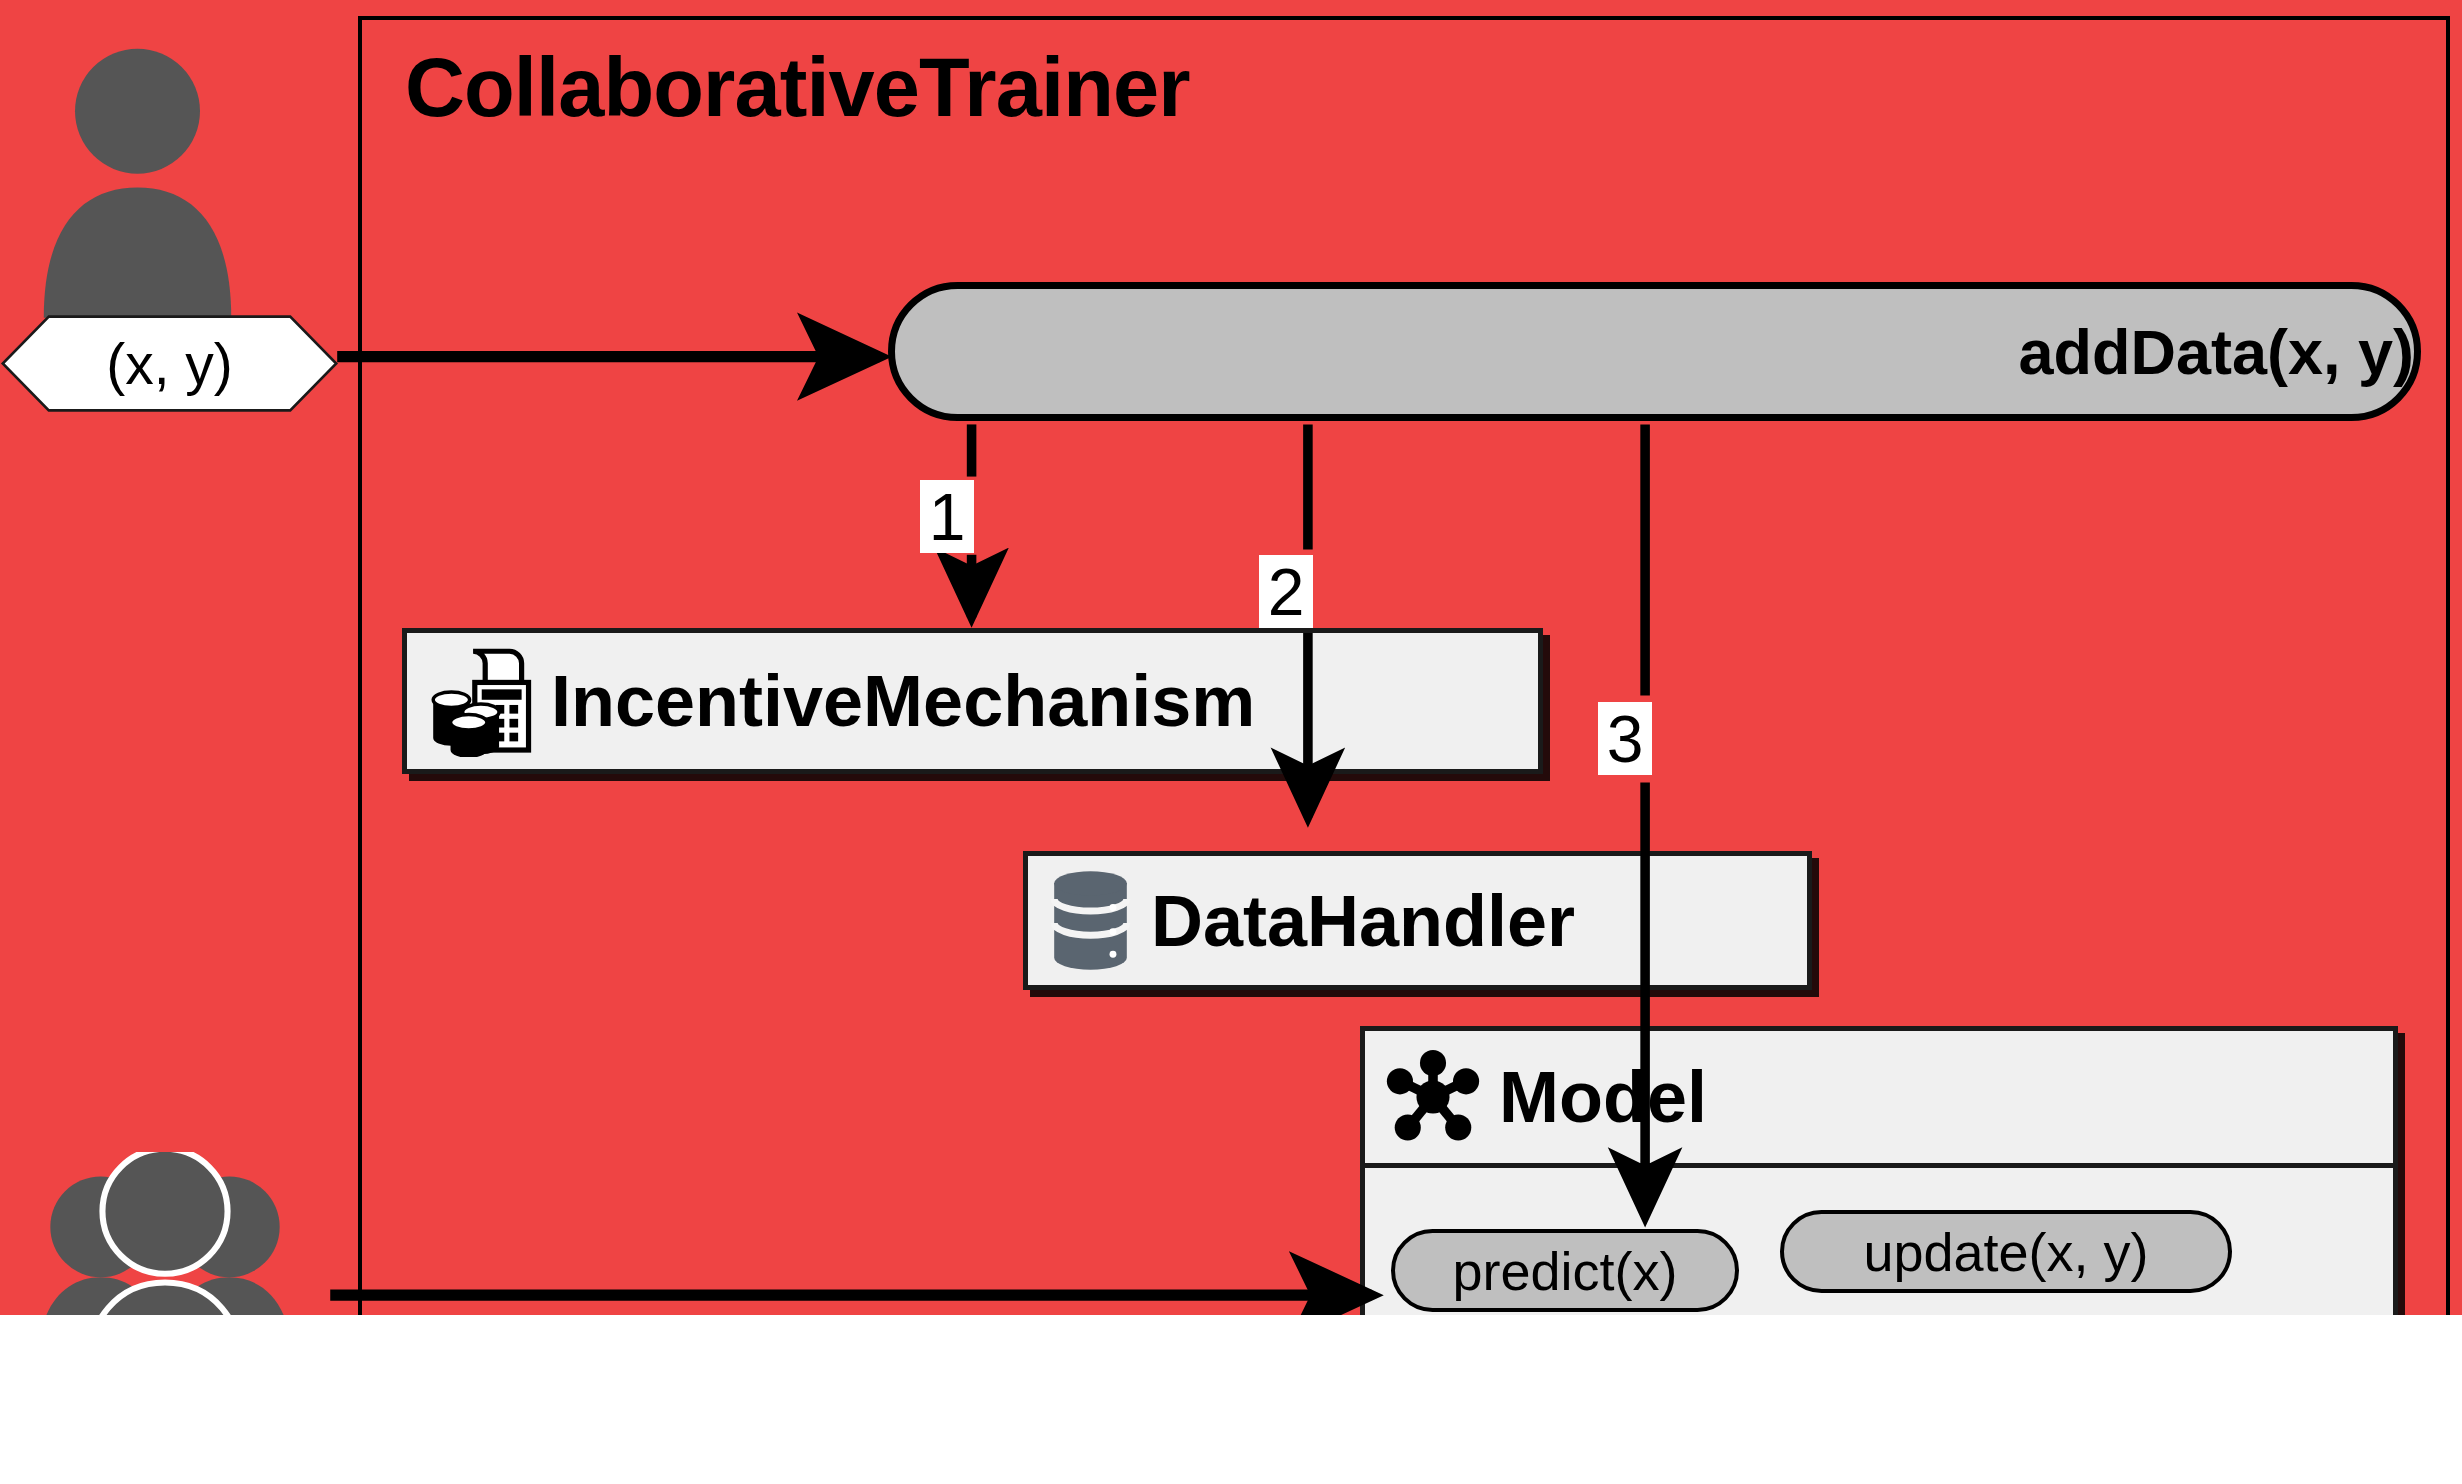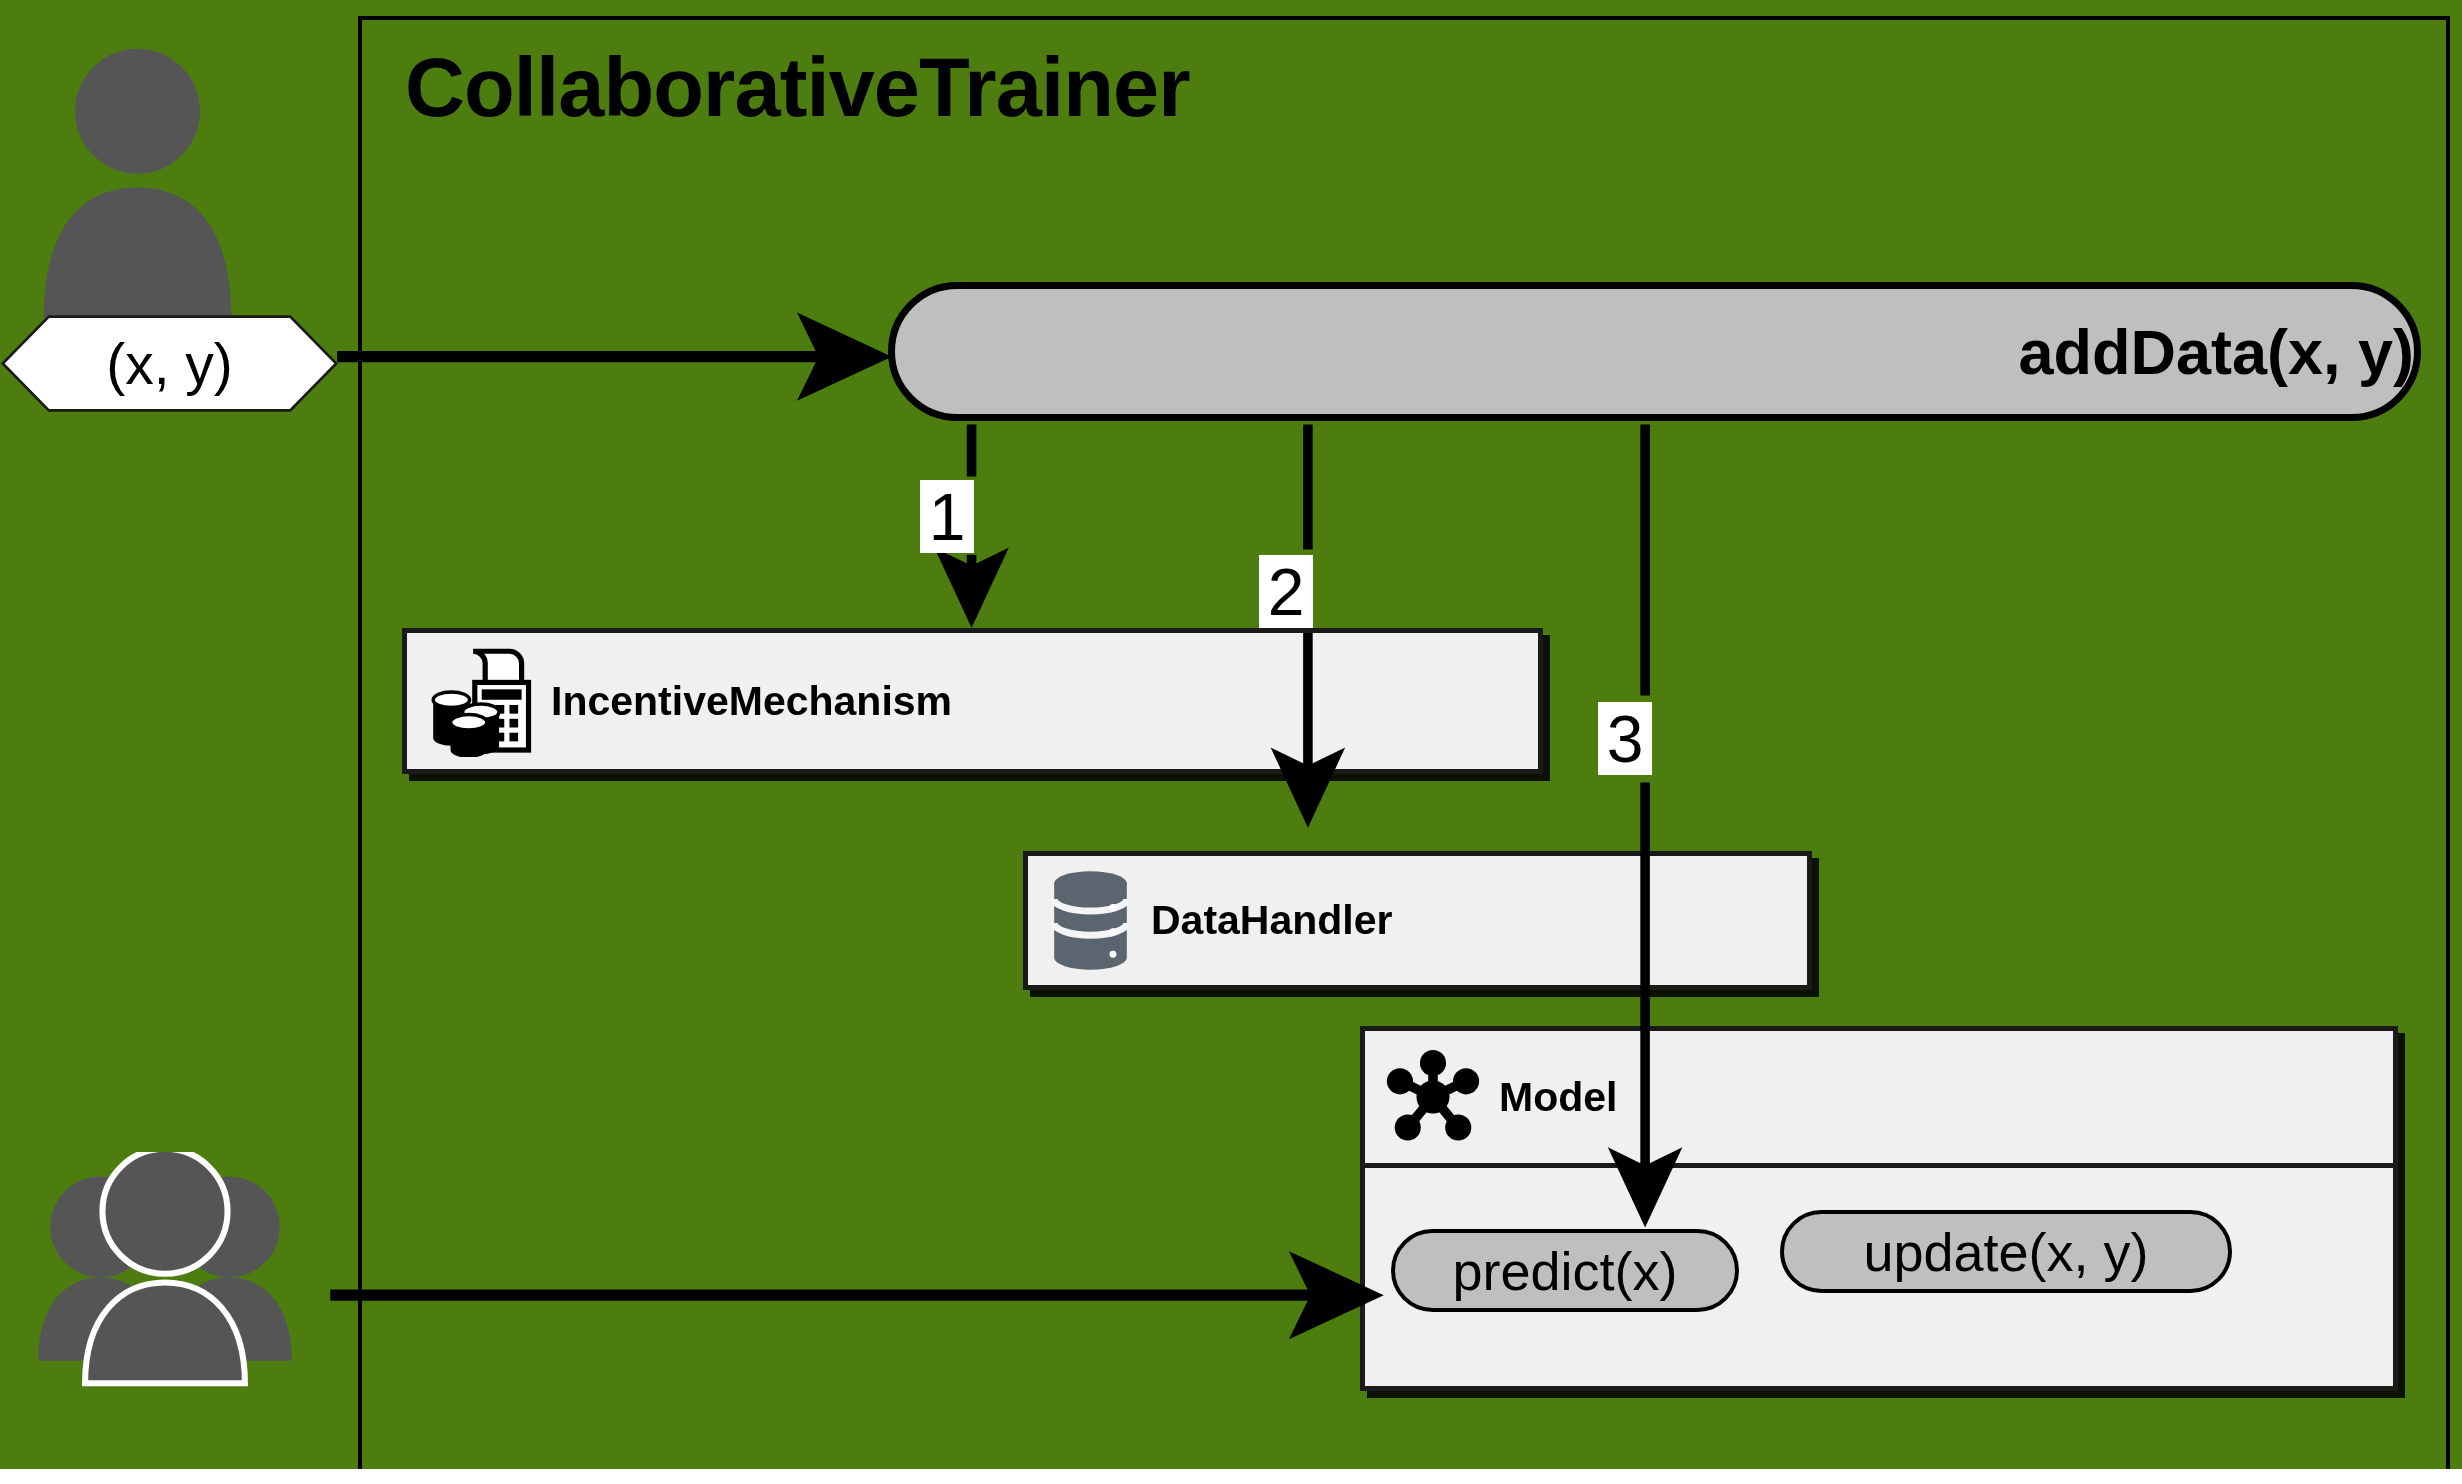--- a/index.html
+++ b/index.html
@@ -6,22 +6,22 @@
     margin: 0;
     padding: 0;
     background: #ffffff;
   }
   body {
     font-family: "Liberation Sans", sans-serif;
   }
   #stage {
     position: relative;
     width: 2462px;
-    height: 1469px;
-    background: #4d7c0f;
+    height: 1315px;
+    background: #ef4444;
     overflow: hidden;
   }
 
   
   #trainer-frame {
     position: absolute;
     left: 358px;
     top: 15.6px;
     width: 2092px;
     height: 1458px;
@@ -98,21 +98,21 @@
     display: flex;
     align-items: center;
   }
   .comp-icon {
     flex: 0 0 auto;
     margin-left: 21px;
     margin-right: 19px;
     display: block;
   }
   .comp-label {
-    font-size: 41px;
+    font-size: 72px;
     font-weight: bold;
     color: #000000;
     white-space: nowrap;
   }
 
   #incentive-box {
     left: 402px;
     top: 628px;
     width: 1141px;
     height: 146px;

